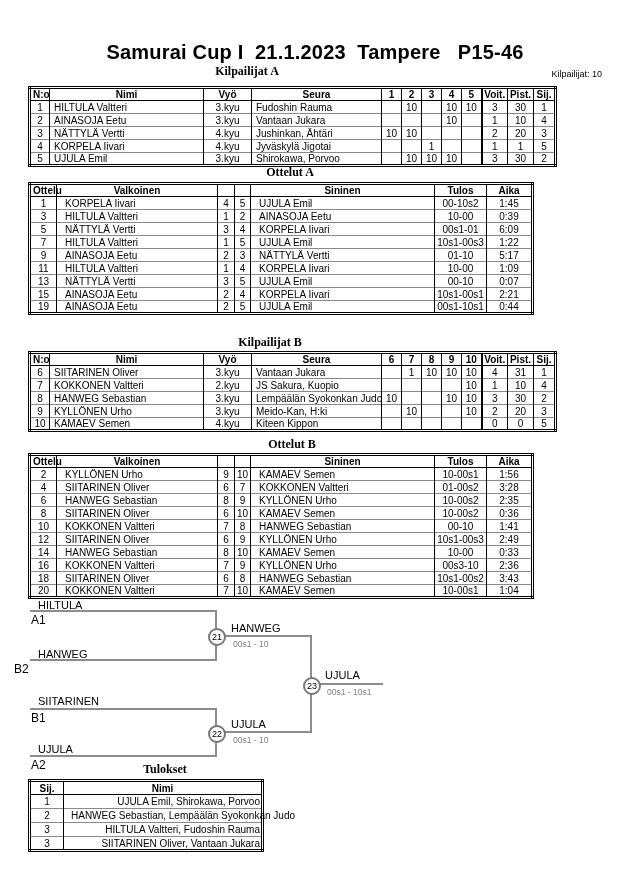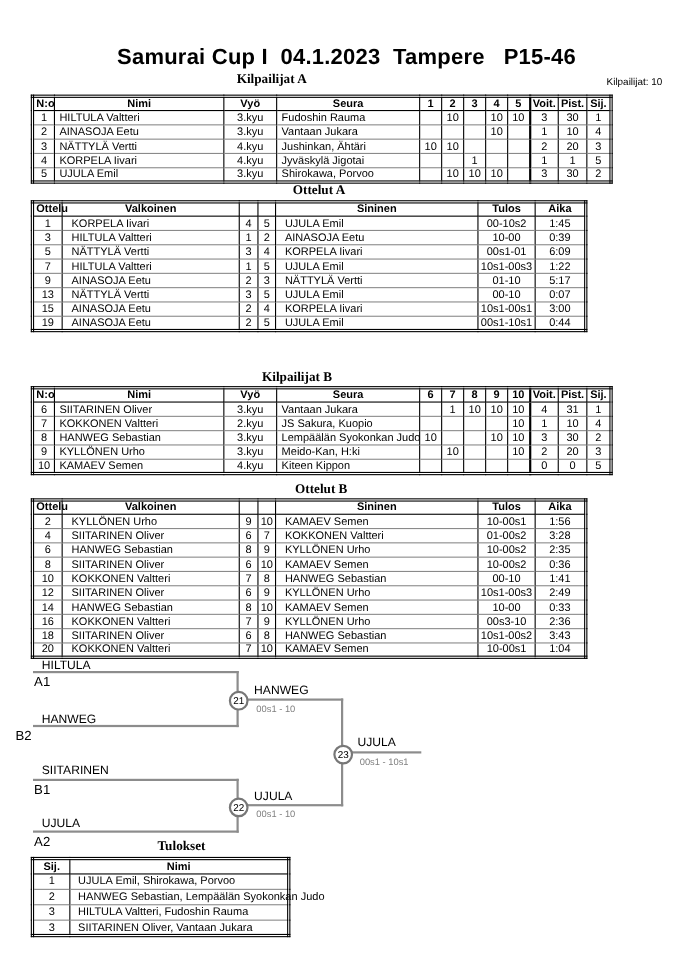--- a/index.html
+++ b/index.html
@@ -33,21 +33,21 @@
     border-top:1px solid #8a8a8a;
     font-size:10px; padding:0 1px; white-space:nowrap; overflow:visible;
     text-align:center;
   }
   table.t-kilp tr, table.t-ott tr { height:13px; }
   table.t-tul tr { height:14px; }
   
   table.t-kilp th:first-child, table.t-ott th:first-child { text-align:left; padding-left:2px; }
   table.t-kilp td:nth-child(2), table.t-kilp td:nth-child(4) { text-align:left; padding-left:4px; }
   table.t-ott td:nth-child(2), table.t-ott td:nth-child(5) { text-align:left; padding-left:8px; }
-  table.t-tul td:nth-child(2) { text-align:left; padding-left:7px;margin-left:24px; }
+  table.t-tul td:nth-child(2) { text-align:right; padding-left:7px;margin-left:24px; }
   
   table.t-kilp th:nth-child(10), table.t-kilp td:nth-child(10) { border-left:2px solid #000; }
 
   
   .bracket { position:absolute; top:598px; left:0; width:566px; height:170px; }
   .bline  { position:absolute; height:2px; background:#8c8c8c; }
   .bvline { position:absolute; width:2px;  background:#8c8c8c; }
   .bname  { position:absolute; font-size:11px; color:#000; white-space:nowrap; }
   .bseed  { position:absolute; font-size:12px; color:#000; }
   .bscore { position:absolute; font-size:8.5px; color:#808080; white-space:nowrap; }
@@ -55,21 +55,21 @@
     position:absolute; width:14px; height:14px; border:2px solid #777;
     border-radius:50%; background:#fff; font-size:9px; line-height:14px;
     text-align:center; color:#000; z-index:2;
   }
 </style>
 </head>
 <body>
 
 <div id="page">
 
-  <div class="title">Samurai Cup I  04.1.2023  Tampere   P15-46</div>
+  <div class="title">Samurai Cup I  21.1.2023  Tampere   P15-46</div>
   <div class="count-label">Kilpailijat: 10</div>
 
   <div class="heading" style="top:64px; left:247px;">Kilpailijat A</div>
 
   <table class="grid t-kilp" style="top:86px; left:28px; width:526px;">
     <colgroup>
       <col style="width:20px">
         <col style="width:154px">
         <col style="width:48px">
         <col style="width:130px">
@@ -235,36 +235,45 @@
         <tr>
           <td>9</td>
           <td>AINASOJA Eetu</td>
           <td>2</td>
           <td>3</td>
           <td>NÄTTYLÄ Vertti</td>
           <td>01-10</td>
           <td>5:17</td>
         </tr>
         <tr>
+          <td>11</td>
+          <td>HILTULA Valtteri</td>
+          <td>1</td>
+          <td>4</td>
+          <td>KORPELA Iivari</td>
+          <td>10-00</td>
+          <td>1:09</td>
+        </tr>
+        <tr>
           <td>13</td>
           <td>NÄTTYLÄ Vertti</td>
           <td>3</td>
           <td>5</td>
           <td>UJULA Emil</td>
           <td>00-10</td>
           <td>0:07</td>
         </tr>
         <tr>
           <td>15</td>
           <td>AINASOJA Eetu</td>
           <td>2</td>
           <td>4</td>
           <td>KORPELA Iivari</td>
           <td>10s1-00s1</td>
-          <td>3:00</td>
+          <td>2:21</td>
         </tr>
         <tr>
           <td>19</td>
           <td>AINASOJA Eetu</td>
           <td>2</td>
           <td>5</td>
           <td>UJULA Emil</td>
           <td>00s1-10s1</td>
           <td>0:44</td>
         </tr>

